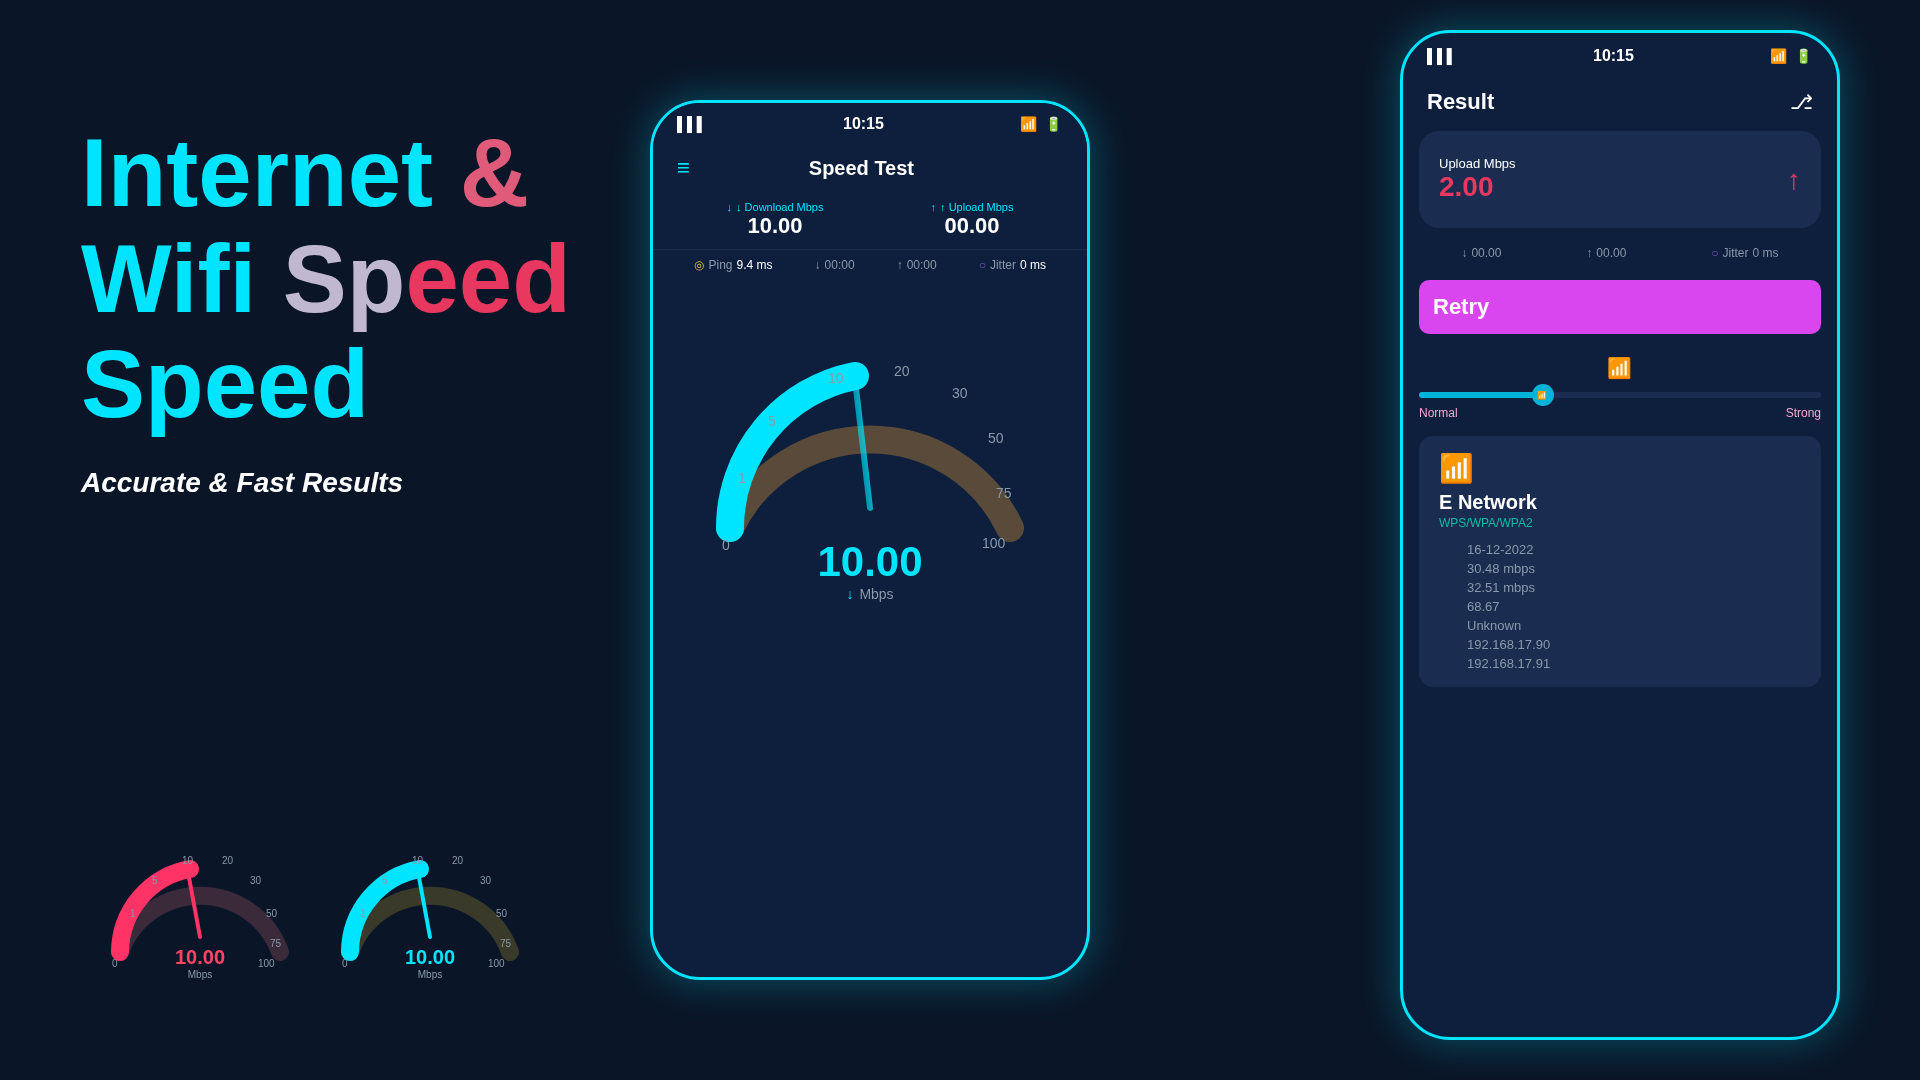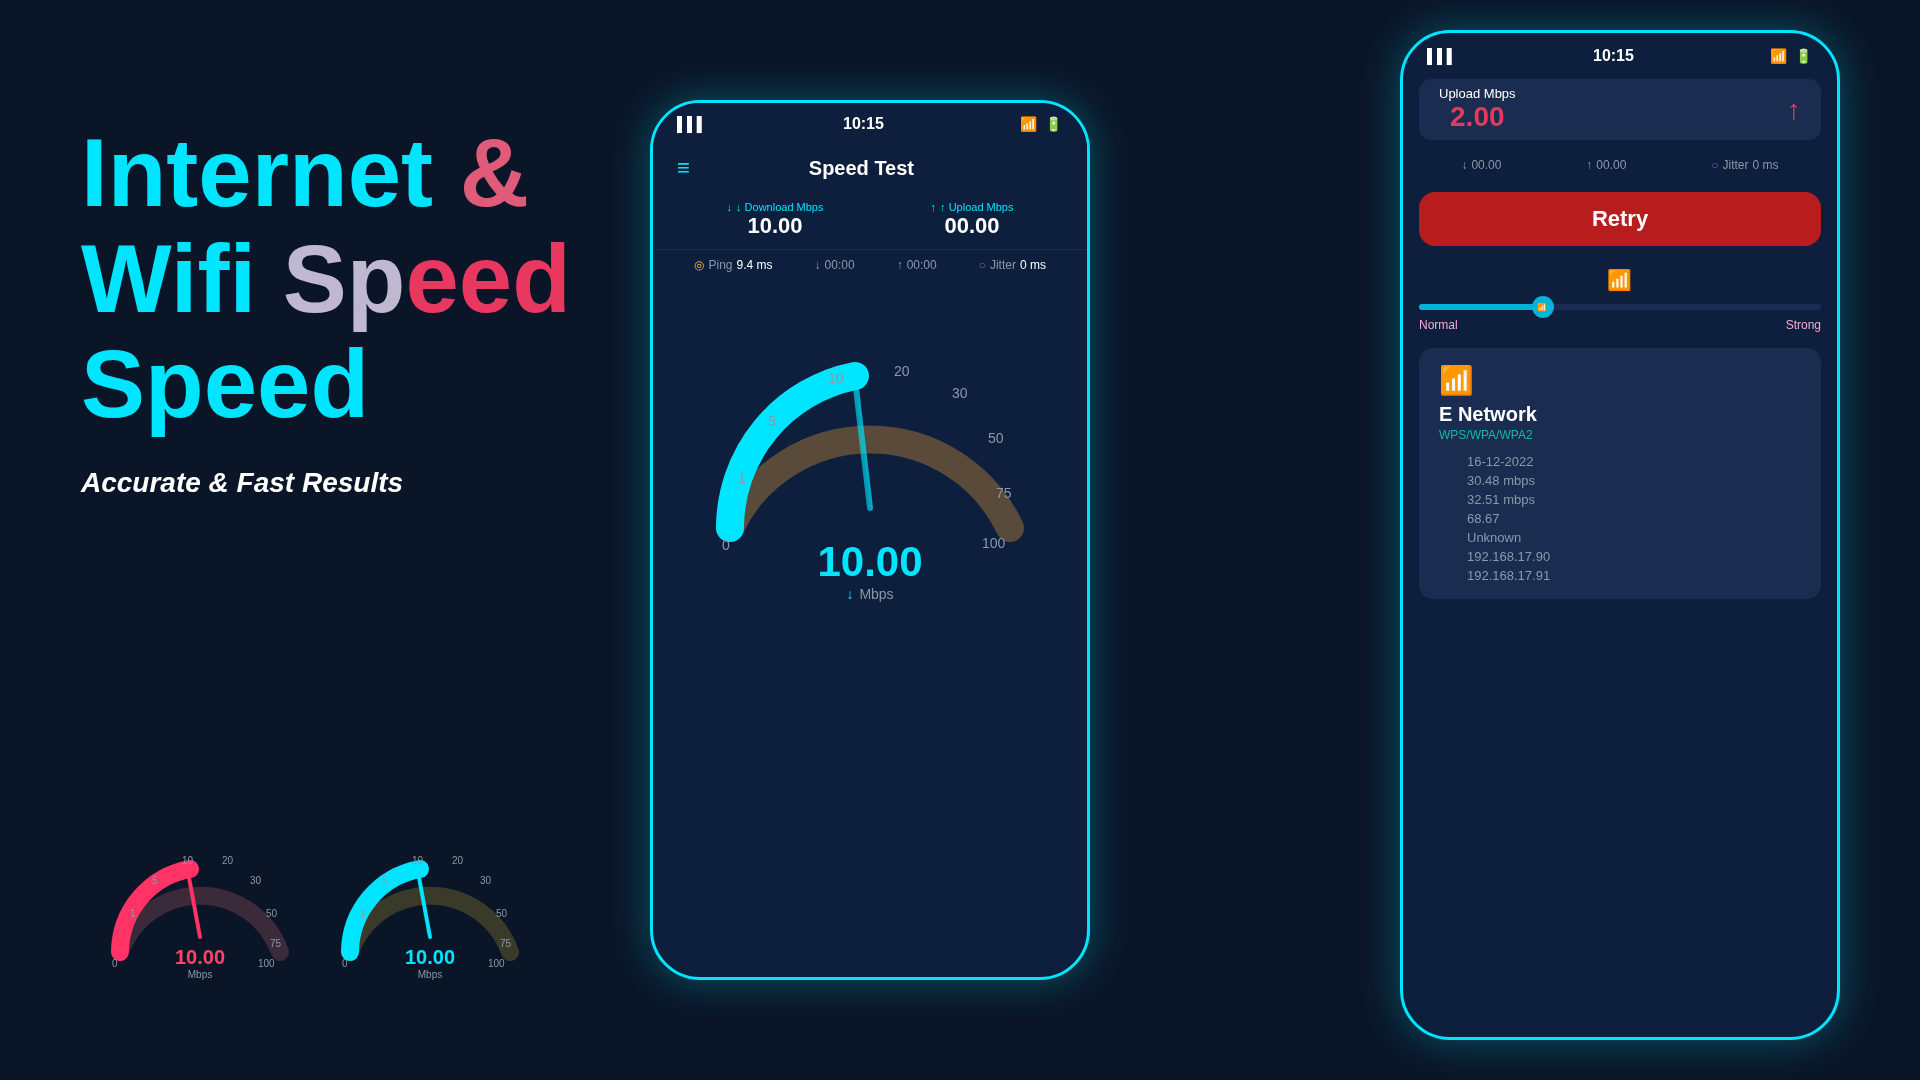--- a/index.html
+++ b/index.html
@@ -139,48 +139,47 @@
       justify-content: space-between;
       align-items: center;
       padding: 10px 24px 16px;
     }
     .result-title { color: white; font-size: 22px; font-weight: 700; }
     .share-icon { color: white; font-size: 20px; }
 
     .result-upload-card {
       margin: 0 16px 10px;
       background: #1a2d50;
-      border-radius: 12px;
-      padding: 7px 20px;
+      border-radius: 20px;
+      padding: 25px 20px;
       display: flex;
       justify-content: space-between;
       align-items: center;
     }
     .upload-info { display: flex; flex-direction: column; }
     .upload-label { color: white; font-size: 13px; }
-    .upload-value { color: #e83860; font-size: 28px; font-weight: 700; text-align: center; }
+    .upload-value { color: #e83860; font-size: 28px; font-weight: 700; }
     .upload-arrow { color: #e83860; font-size: 28px; }
 
     .mini-stats {
       display: flex;
       justify-content: space-around;
       padding: 8px 16px;
       color: #8899aa;
       font-size: 12px;
     }
     .mini-stat { display: flex; align-items: center; gap: 4px; }
 
     .retry-btn {
       display: block;
       margin: 12px 16px;
-      background: #b91c1c;
+      background: #d946ef;
       color: white;
-      text-align: center;
       padding: 14px;
-      border-radius: 16px;
+      border-radius: 10px;
       font-size: 22px;
       font-weight: 700;
       cursor: pointer;
     }
 
     .signal-slider {
       padding: 10px 16px 6px;
       display: flex;
       flex-direction: column;
     }
@@ -393,20 +392,24 @@
 <div class="phone-result">
   <div class="result-status-bar">
     <span class="status-signal">▌▌▌</span>
     <span class="status-time">10:15</span>
     <div class="status-icons">
       <span>📶</span>
       <span>🔋</span>
     </div>
   </div>
 
+  <div class="result-header">
+    <span class="result-title">Result</span>
+    <span class="share-icon">⎇</span>
+  </div>
 
   <div class="result-upload-card">
     <div class="upload-info">
       <span class="upload-label">Upload Mbps</span>
       <span class="upload-value">2.00</span>
     </div>
     <span class="upload-arrow">↑</span>
   </div>
 
   <div class="mini-stats">

